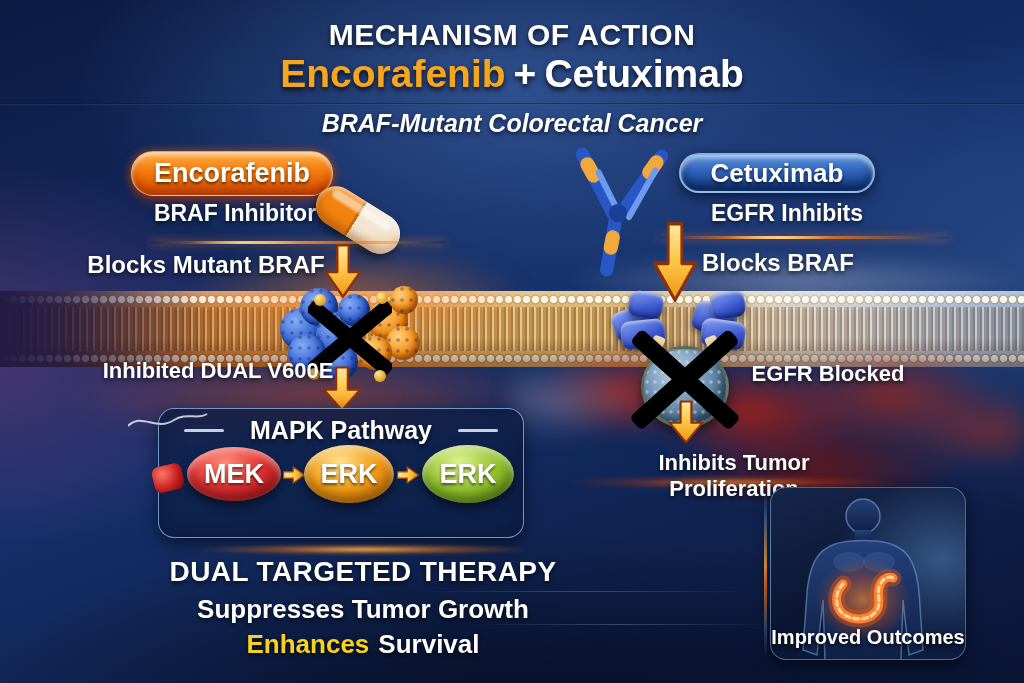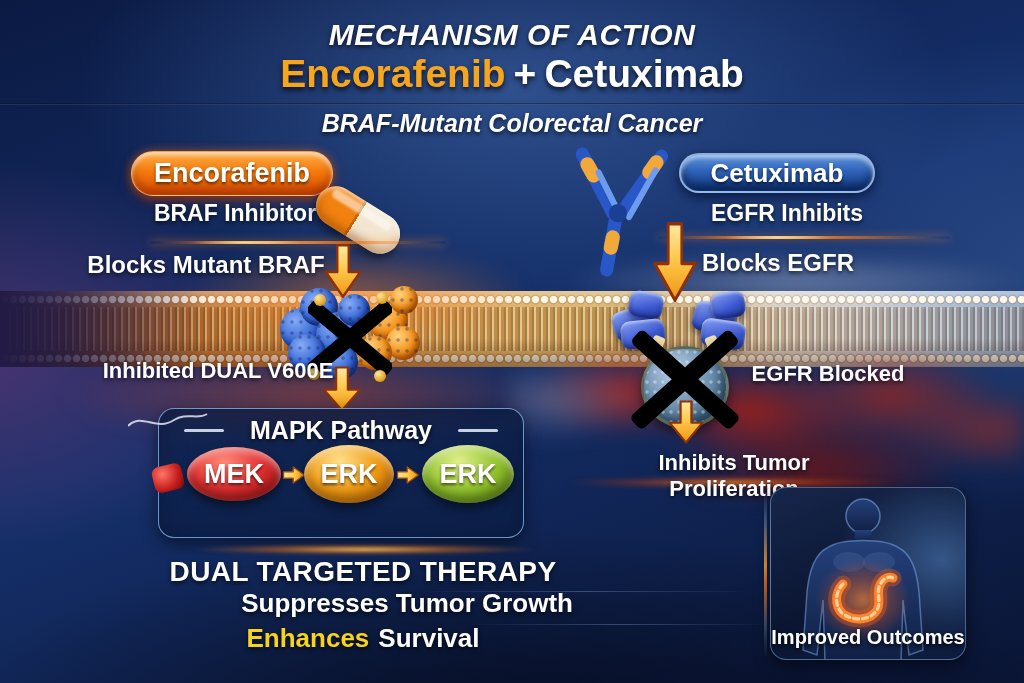--- a/index.html
+++ b/index.html
@@ -15,21 +15,21 @@
       radial-gradient(620px 300px at 50% 13%, rgba(96,148,226,.38), transparent 70%),
       radial-gradient(420px 280px at -2% 52%, rgba(118,62,128,.55), transparent 70%),
       radial-gradient(520px 330px at 103% 40%, rgba(90,140,215,.30), transparent 72%),
       radial-gradient(760px 280px at 50% 108%, rgba(4,9,26,.85), transparent 75%);
   }
   .abs{position:absolute;}
   .ctr{text-align:center;}
   .shadow{text-shadow:0 2px 4px rgba(0,0,0,.7);}
 
   
-  .h-moa{left:0;top:18px;width:100%;font-size:30px;letter-spacing:.5px;font-style:italic;}
+  .h-moa{left:0;top:18px;width:100%;font-size:30px;letter-spacing:.5px;}
   .h-drugs{left:0;top:52px;width:100%;font-size:39px;text-shadow:0 3px 5px rgba(0,0,0,.75);}
   .h-drugs .d1{color:#f6a61e;}
   .h-drugs .plus{color:#fff;margin:0 8px;}
   .title-sep{left:0;top:103px;width:100%;height:2px;
     background:linear-gradient(180deg,rgba(0,0,0,.55),rgba(130,170,230,.22));}
   .h-sub{left:0;top:109px;width:100%;font-size:25px;font-style:italic;}
 
   
   .badge{border-radius:22px;display:flex;align-items:center;justify-content:center;
     font-size:27px;text-shadow:0 2px 3px rgba(0,0,0,.6);}
@@ -159,21 +159,21 @@
   .mek-blob{left:-6px;top:56px;width:30px;height:26px;border-radius:7px;transform:rotate(-14deg);position:absolute;
     background:radial-gradient(circle at 35% 30%, #ff7565, #c41d1d 60%, #7a0b0b);}
   .chev path{fill:url(#gArrowH);stroke:#a34f08;stroke-width:1.6;stroke-linejoin:round;}
   .cA{position:absolute;left:123px;top:53px;} .cB{position:absolute;left:237px;top:53px;}
   .mapk-cap{position:absolute;left:0;top:100px;width:100%;font-size:22px;}
   .squiggle{left:128px;top:408px;}
 
   
   .dual{left:153px;top:556px;width:420px;}
   .dual .l1{font-size:28px;letter-spacing:.4px;}
-  .dual .l2{font-size:26px;text-align:right;}
+  .dual .l2{font-size:26px;margin-top:6px;}
   .dual .l3{font-size:26px;margin-top:4px;}
   .dual .hl{color:#f5d31f;}
   .dual .rest{margin-left:9px;}
 
   
   .antibody{left:566px;top:144px;}
 
   
   .panel{position:absolute;top:487px;height:173px;border-radius:16px;overflow:hidden;
     border:1.5px solid rgba(150,195,245,.45);
@@ -329,21 +329,21 @@
       <path d="M56 66 L94 12" stroke="#2857c8" stroke-width="13"></path>
       <path d="M82 28 L89 18" stroke="#f2a93c" stroke-width="14"></path>
       <path d="M54 72 L32 28" stroke="#6d9bf0" stroke-width="6"></path>
       <path d="M62 72 L88 26" stroke="#6d9bf0" stroke-width="6"></path>
       <circle cx="51" cy="68" r="9" fill="#1c3f96" stroke="none"></circle>
     </g>
   </svg>
   <div class="badge badge-cet abs">Cetuximab</div>
   <div class="role-r abs ctr shadow">EGFR Inhibits</div>
   <div class="gdiv gdiv-r abs"></div>
-  <div class="action-r abs ctr shadow">Blocks EGFR</div>
+  <div class="action-r abs ctr shadow">Blocks BRAF</div>
   <svg class="arrow a3 abs" width="50" height="82" viewBox="0 0 44 58" preserveAspectRatio="none">
       <path d="M16 2 H28 V30 H40 L22 56 L4 30 H16 Z"></path>
     </svg>
 
   <div class="egfr abs">
     <div class="rblock" style="left:0;top:16px;width:40px;height:30px;transform:rotate(-18deg)"></div>
     <div class="rblock" style="left:16px;top:0;width:34px;height:26px;transform:rotate(10deg)"></div>
     <div class="rblock" style="left:8px;top:28px;width:44px;height:28px;transform:rotate(-6deg)"></div>
     <div class="rblock" style="left:80px;top:12px;width:42px;height:30px;transform:rotate(16deg)"></div>
     <div class="rblock" style="left:98px;top:0;width:34px;height:26px;transform:rotate(-8deg)"></div>

